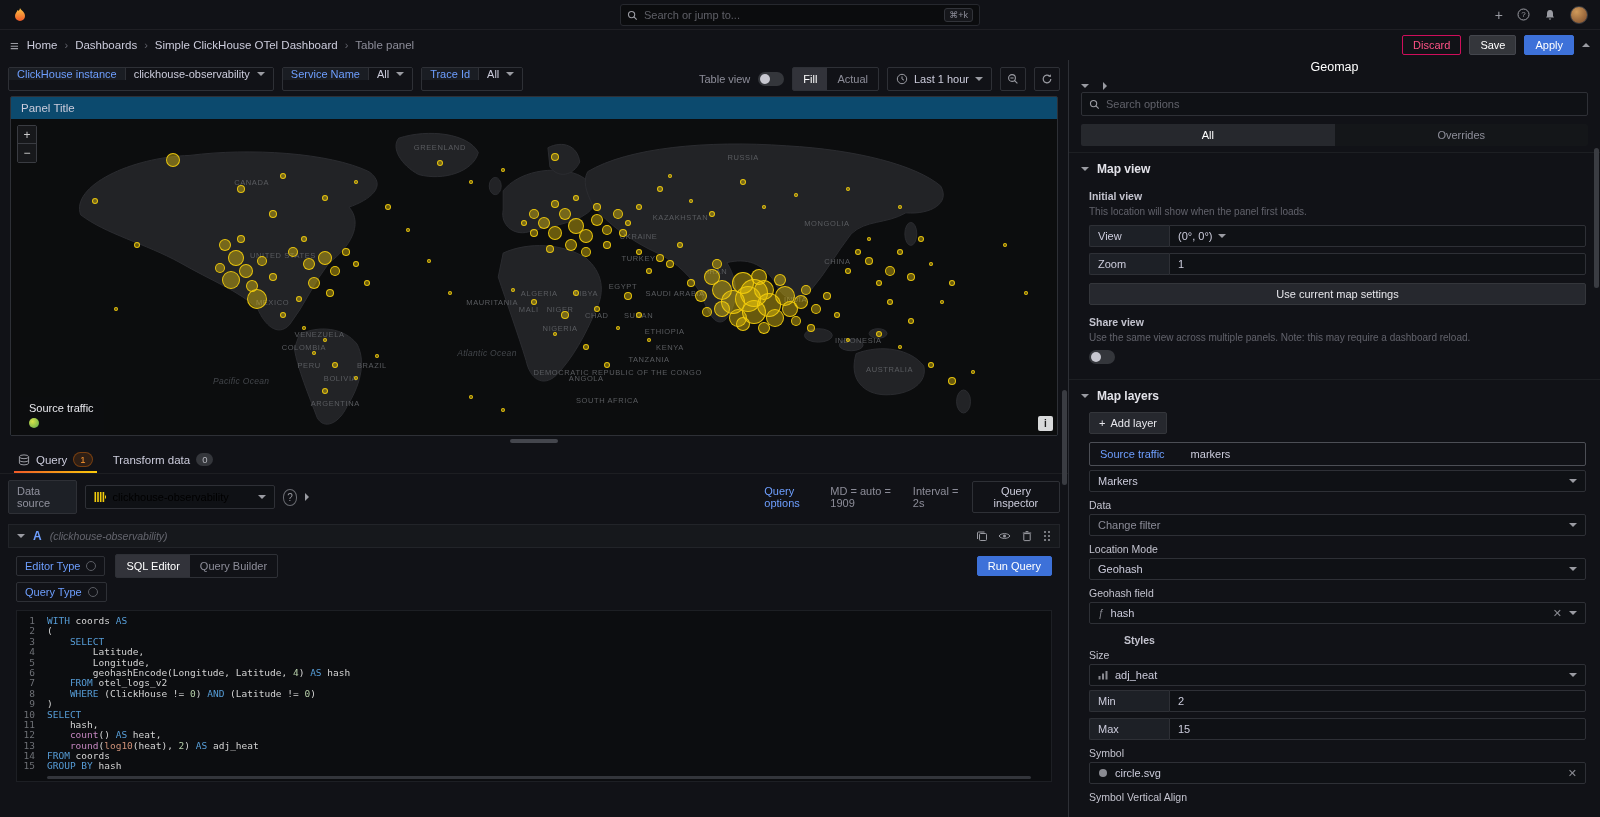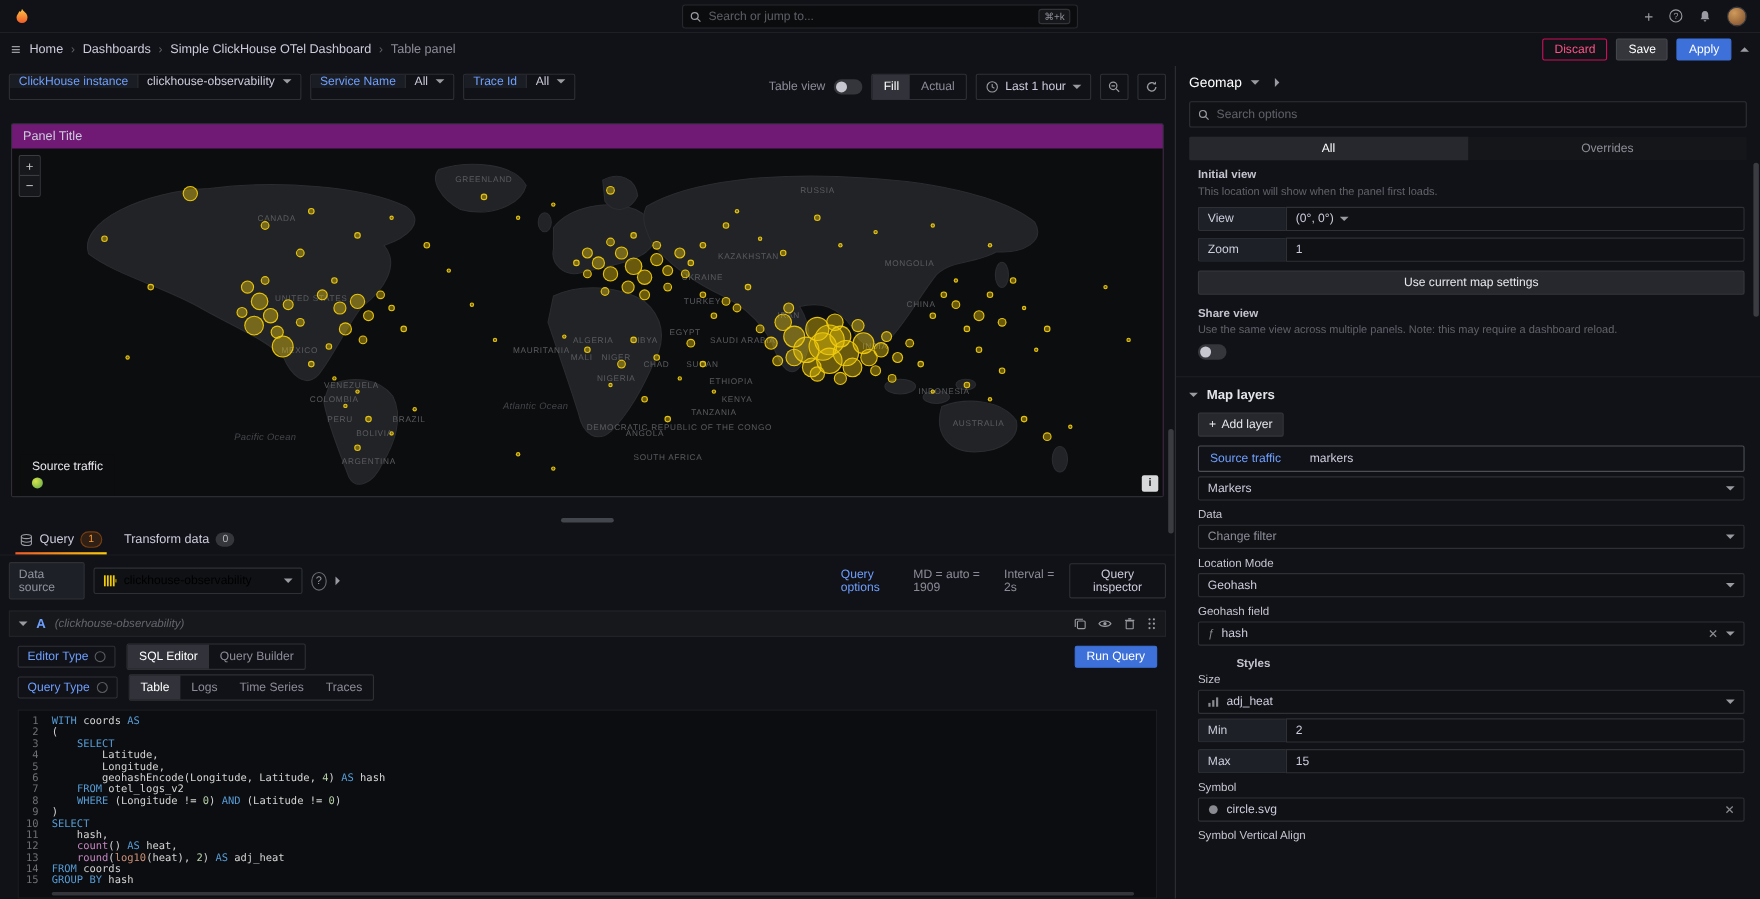--- a/index.html
+++ b/index.html
@@ -59,21 +59,21 @@
   .fb-right { margin-left:auto; display:flex; align-items:center; gap:8px; }
   .toggle { width:26px; height:14px; border-radius:8px; background:#34363b; position:relative; cursor:pointer; display:inline-block; }
   .toggle .knob { position:absolute; left:2px; top:2px; width:10px; height:10px; border-radius:50%; background:#c7c7d0; }
   .seg { display:inline-flex; border:1px solid var(--border); border-radius:2px; overflow:hidden; height:24px; }
   .seg .opt { display:flex; align-items:center; padding:0 10px; font-size:11px; color:var(--muted); cursor:pointer; background:transparent; border:none; font-family:"Liberation Sans",sans-serif;}
   .seg .opt.active { background:rgba(204,204,220,.18); color:#fff; }
   .pickerbtn { display:flex; align-items:center; gap:6px; height:24px; border:1px solid var(--border); border-radius:2px; padding:0 8px; font-size:11px; color:var(--text); cursor:pointer; background:transparent; }
   .sq-iconbtn { width:26px; height:24px; border:1px solid var(--border); border-radius:2px; background:transparent; display:flex; align-items:center; justify-content:center; cursor:pointer; color:#9a9ba2; }
 
   
-  .panel { margin:16px 10px; border:1px solid var(--border); border-radius:2px; background:#701a75; }
+  .panel { margin:0 10px; border:1px solid var(--border); border-radius:2px; background:#0c4a6e; }
   .panel-header { height:22px; display:flex; align-items:center; padding:0 10px; font-size:11.5px; color:var(--text); }
   .map { position:relative; height:316px; background:#0c0d0e; overflow:hidden; }
   .map svg.world { position:absolute; inset:0; width:100%; height:100%; }
   .map-labels, .map-markers { position:absolute; inset:0; }
   .maplabel { position:absolute; transform:translate(-50%,-50%); font-size:7.5px; letter-spacing:.6px; color:#5a5c60; white-space:nowrap; }
   .maplabel.ocean { font-style:italic; color:#44474c; font-size:8.5px; letter-spacing:.3px; }
   .mk { position:absolute; border-radius:50%; background:rgba(242,204,12,.40); border:1px solid rgba(242,204,12,.92); }
   .zoomctl { position:absolute; left:6px; top:6px; width:20px; border:1px solid #3a3c42; border-radius:2px; overflow:hidden; z-index:5; }
   .zoomctl .zbtn { width:100%; height:18px; background:#17181b; color:#ccc; font-size:12px; border:none; border-bottom:1px solid #3a3c42; cursor:pointer; line-height:16px; }
   .zoomctl .zbtn:last-child { border-bottom:none; }
@@ -118,21 +118,21 @@
   .code-line .ln { width:30px; text-align:right; padding-right:12px; color:#6e7076; flex:none; }
   .tok-p { color:#d4d4d4; } .tok-k { color:#569cd6; } .tok-n { color:#b5cea8; } .tok-f { color:#c586c0; } .tok-o { color:#ce9178; }
   .code .hscroll { position:absolute; left:30px; right:20px; bottom:2px; height:3px; background:#33353b; border-radius:2px; }
 
   .addrow { display:flex; gap:8px; padding:12px 8px; }
 
   
   .l-scroll { position:absolute; right:1px; top:330px; width:5px; height:95px; background:#3a3c42; border-radius:3px; }
 
   
-  .opt-header { height:30px; display:flex; align-items:center; padding:0 12px; gap:8px; }
+  .opt-header { height:30px; display:flex; align-items:center; padding:0 12px; gap:8px;flex-direction:column; }
   .opt-title { font-size:12.5px; color:#fff; }
   .opt-h-icons { margin-left:auto; display:flex; gap:14px; align-items:center; }
   .opt-search { margin:2px 12px 8px; height:24px; border:1px solid var(--border); border-radius:2px; background:#0f1115; display:flex; align-items:center; gap:6px; padding:0 7px; }
   .opt-search input { flex:1; background:transparent; border:none; outline:none; color:var(--text); font-size:11px; font-family:"Liberation Sans",sans-serif; }
   .opt-search input::placeholder { color:var(--faint); }
   .opt-tabs { display:flex; margin:0 12px 6px; border-radius:2px; overflow:hidden; }
   .opt-tab { flex:1; text-align:center; padding:5px 0; font-size:11px; color:var(--muted); background:#141619; cursor:pointer; }
   .opt-tab.active { background:#26282d; color:#fff; }
   .section-h { display:flex; align-items:center; gap:8px; padding:9px 12px 7px; border-top:1px solid #1d1f23; cursor:pointer; }
   .section-h .s-title { font-size:12px; font-weight:bold; color:#e3e3ea; }
@@ -600,37 +600,31 @@
           <button class="opt">Query Builder</button>
         </span>
         <button class="btn btn-primary runq">Run Query</button>
       </div>
 
       <div class="qcontrols" style="padding-top:2px;">
         <span class="chip-blue">
           <span>Query Type</span>
           <span class="info-dot"></span>
         </span>
-        <span class="seg">
-          <button class="opt active">Table</button>
-          <button class="opt">Logs</button>
-          <button class="opt">Time Series</button>
-          <button class="opt">Traces</button>
-        </span>
       </div>
 
       <div class="code">
         <div class="code-line"><span class="ln">1</span><span class="tok-k">WITH</span><span class="tok-p"> coords </span><span class="tok-k">AS</span></div>
           <div class="code-line"><span class="ln">2</span><span class="tok-p">(</span></div>
           <div class="code-line"><span class="ln">3</span><span class="tok-p">    </span><span class="tok-k">SELECT</span></div>
           <div class="code-line"><span class="ln">4</span><span class="tok-p">        Latitude,</span></div>
           <div class="code-line"><span class="ln">5</span><span class="tok-p">        Longitude,</span></div>
           <div class="code-line"><span class="ln">6</span><span class="tok-p">        geohashEncode(Longitude, Latitude, </span><span class="tok-n">4</span><span class="tok-p">) </span><span class="tok-k">AS</span><span class="tok-p"> hash</span></div>
           <div class="code-line"><span class="ln">7</span><span class="tok-p">    </span><span class="tok-k">FROM</span><span class="tok-p"> otel_logs_v2</span></div>
-          <div class="code-line"><span class="ln">8</span><span class="tok-p">    </span><span class="tok-k">WHERE</span><span class="tok-p"> (Longitude != </span><span class="tok-n">0</span><span class="tok-p">) </span><span class="tok-k">AND</span><span class="tok-p"> (Latitude != </span><span class="tok-n">0</span><span class="tok-p">)</span></div>
+          <div class="code-line"><span class="ln">8</span><span class="tok-p">    </span><span class="tok-k">WHERE</span><span class="tok-p"> (ClickHouse != </span><span class="tok-n">0</span><span class="tok-p">) </span><span class="tok-k">AND</span><span class="tok-p"> (Latitude != </span><span class="tok-n">0</span><span class="tok-p">)</span></div>
           <div class="code-line"><span class="ln">9</span><span class="tok-p">)</span></div>
           <div class="code-line"><span class="ln">10</span><span class="tok-k">SELECT</span></div>
           <div class="code-line"><span class="ln">11</span><span class="tok-p">    hash,</span></div>
           <div class="code-line"><span class="ln">12</span><span class="tok-p">    </span><span class="tok-f">count</span><span class="tok-p">() </span><span class="tok-k">AS</span><span class="tok-p"> heat,</span></div>
           <div class="code-line"><span class="ln">13</span><span class="tok-p">    </span><span class="tok-f">round</span><span class="tok-p">(</span><span class="tok-o">log10</span><span class="tok-p">(heat), </span><span class="tok-n">2</span><span class="tok-p">) </span><span class="tok-k">AS</span><span class="tok-p"> adj_heat</span></div>
           <div class="code-line"><span class="ln">14</span><span class="tok-k">FROM</span><span class="tok-p"> coords</span></div>
           <div class="code-line"><span class="ln">15</span><span class="tok-k">GROUP BY</span><span class="tok-p"> hash</span></div>
           <div class="hscroll"></div>
       </div>
     </div>
@@ -656,20 +650,24 @@
           </svg>
       </span>
       <input placeholder="Search options" style="">
     </div>
 
     <div class="opt-tabs">
       <div class="opt-tab active">All</div>
       <div class="opt-tab">Overrides</div>
     </div>
 
+    <div class="section-h">
+      <span class="chev down"></span>
+      <span class="s-title">Map view</span>
+    </div>
     <div class="sec-body">
       <div class="f-label bold">Initial view</div>
       <div class="f-desc">This location will show when the panel first loads.</div>
       <div class="inline-row">
         <span class="inline-label">View</span>
         <span class="inline-field">
           <span class="flex1">(0°, 0°)</span>
           <span class="chev down"></span>
         </span>
       </div>

